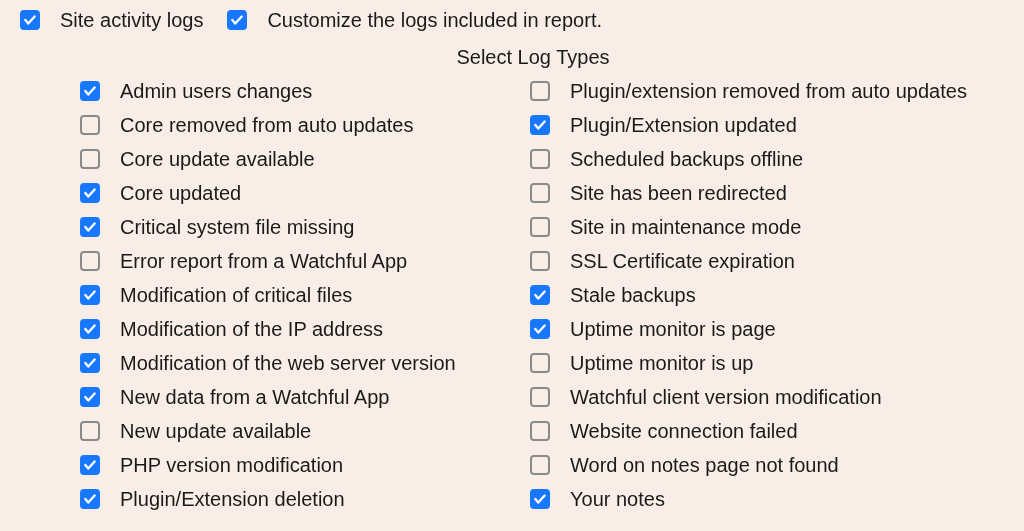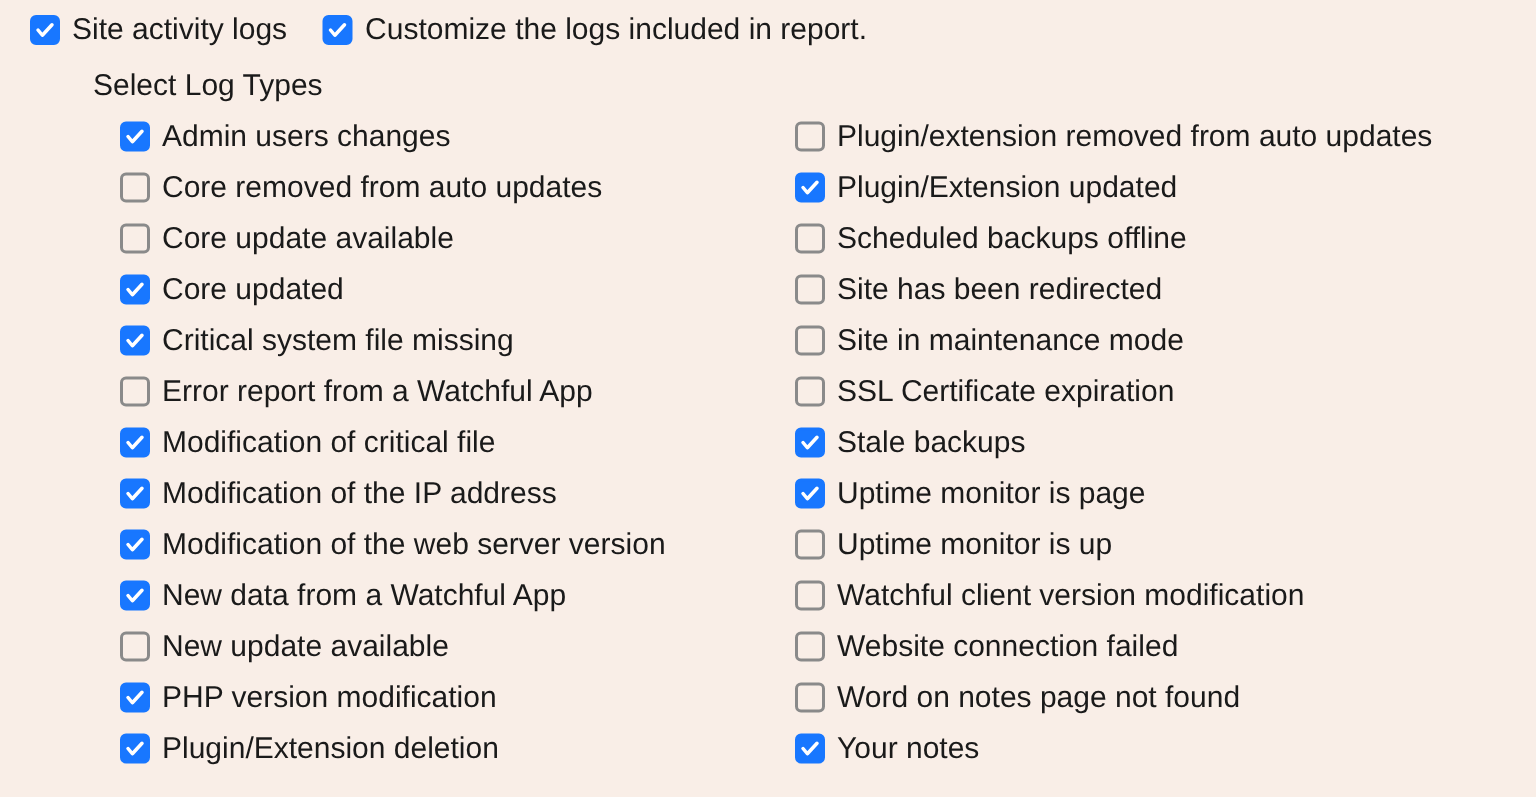--- a/index.html
+++ b/index.html
@@ -18,20 +18,21 @@
   }
   .top-row {
     display: flex;
     align-items: center;
     gap: 24px;
     margin-bottom: 14px;
   }
   .section-title {
     margin-left: 42px;
     margin-bottom: 10px;
+    text-align: center;
   }
   .columns {
     display: flex;
     margin-left: 60px;
   }
   .col {
     display: flex;
     flex-direction: column;
     gap: 10px;
   }
@@ -62,20 +63,21 @@
     border: 2px solid #1877ff;
   }
   .cb.checked svg {
     width: 14px;
     height: 14px;
     display: block;
   }
   .lbl {
     line-height: 1.2;
     user-select: none;
+    margin-left: 12px;
   }
 </style>
 </head>
 <body>
 
 <div class="page">
   <div class="top-row">
     <div class="chk-item">
       <span class="cb checked">
           <svg viewBox="0 0 24 24" fill="none" stroke="#fff" stroke-width="4" stroke-linecap="round" stroke-linejoin="round">
@@ -133,21 +135,21 @@
         <div class="chk-item">
           <span class="cb unchecked"></span>
           <span class="lbl">Error report from a Watchful App</span>
         </div>
         <div class="chk-item">
           <span class="cb checked">
             <svg viewBox="0 0 24 24" fill="none" stroke="#fff" stroke-width="4" stroke-linecap="round" stroke-linejoin="round">
               <polyline points="4 12 9 18 20 6"></polyline>
             </svg>
           </span>
-          <span class="lbl">Modification of critical file</span>
+          <span class="lbl">Modification of critical files</span>
         </div>
         <div class="chk-item">
           <span class="cb checked">
             <svg viewBox="0 0 24 24" fill="none" stroke="#fff" stroke-width="4" stroke-linecap="round" stroke-linejoin="round">
               <polyline points="4 12 9 18 20 6"></polyline>
             </svg>
           </span>
           <span class="lbl">Modification of the IP address</span>
         </div>
         <div class="chk-item">

